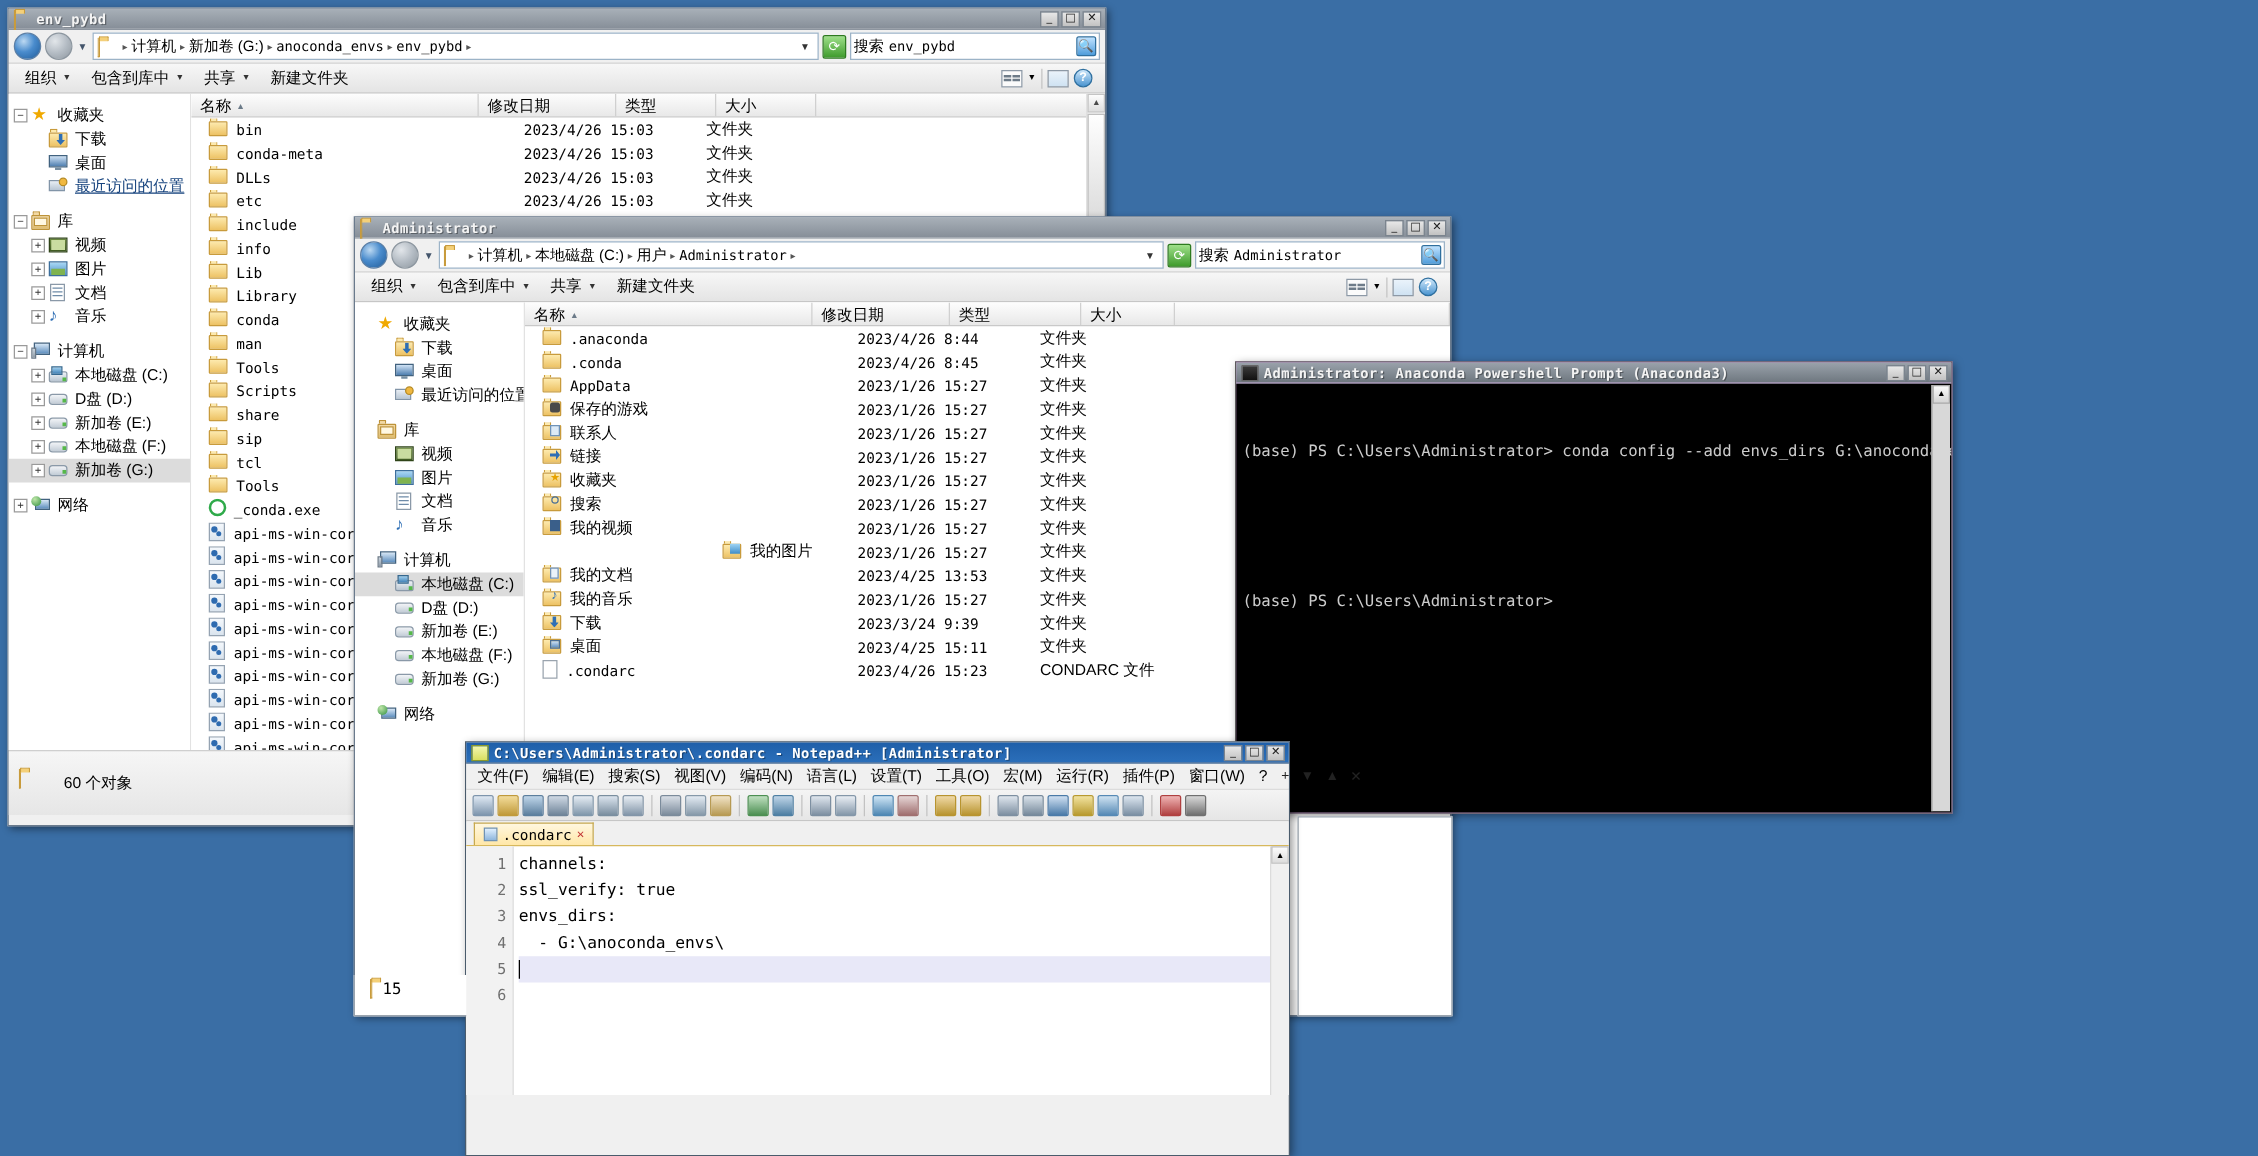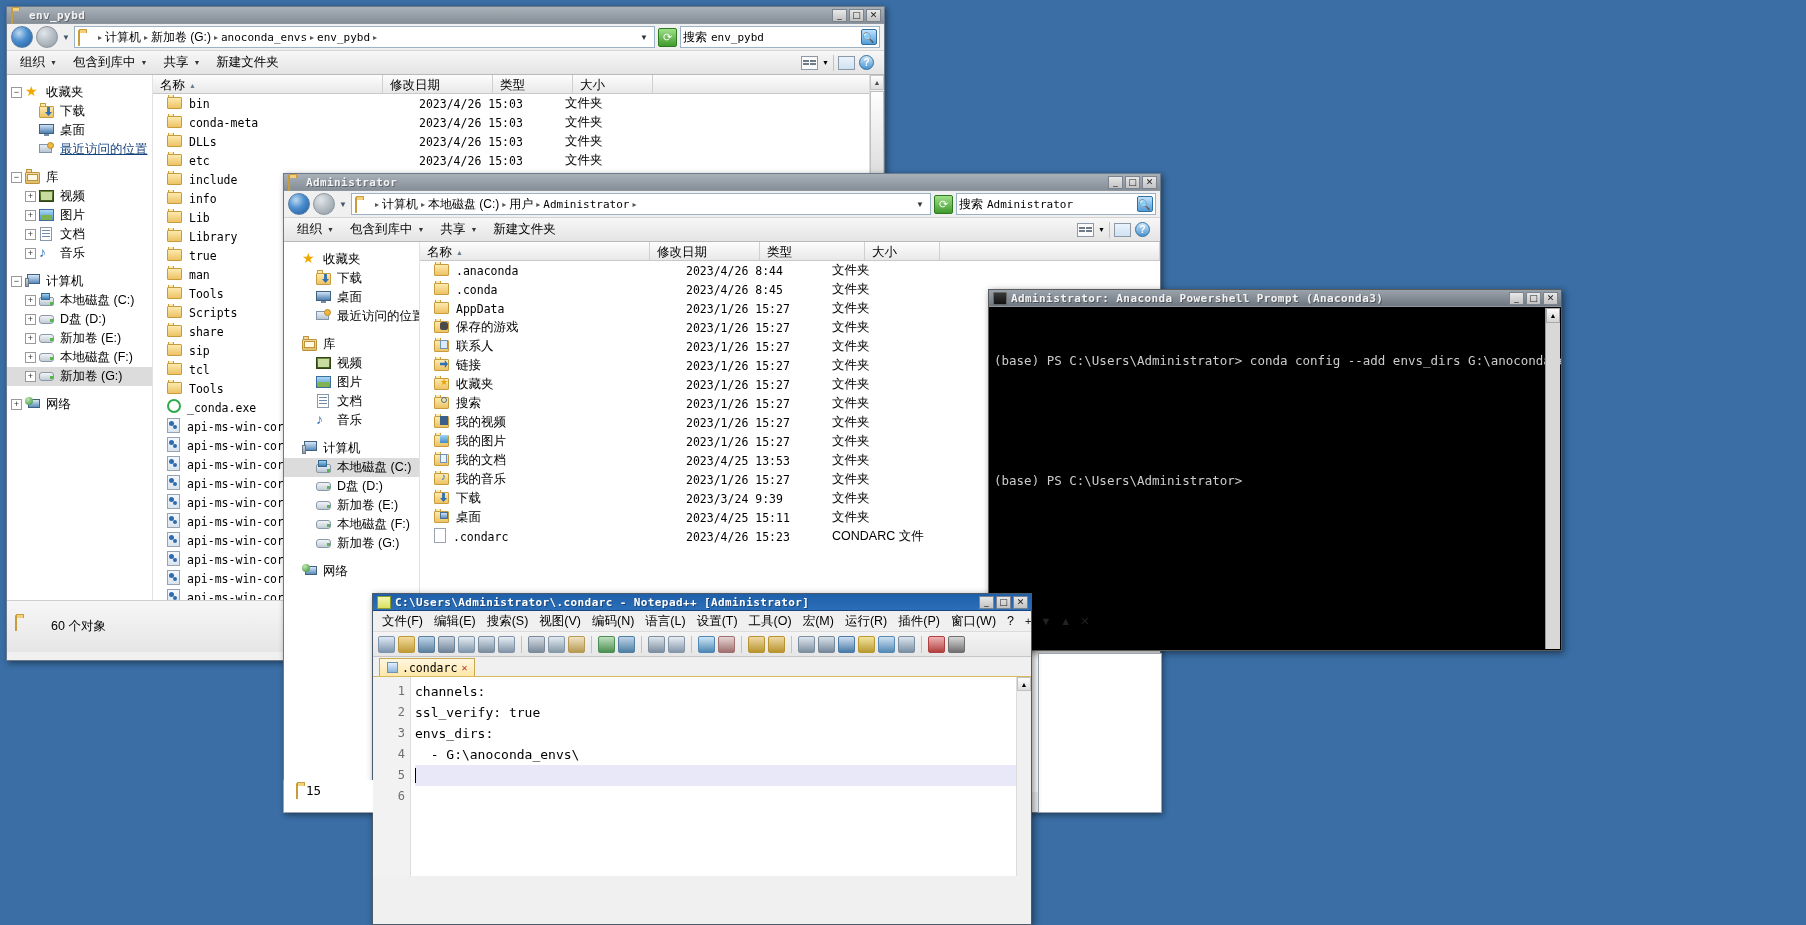--- a/index.html
+++ b/index.html
@@ -409,21 +409,21 @@
               <span class="ic"><span style="position:relative;display:inline-block;width:16px;height:14px;"><span style="position:absolute;left:1px;top:-1px;width:6px;height:3px;background:#fdeaae;border:1px solid #c89b3c;border-bottom:none;border-radius:1px 1px 0 0;"></span><span style="position:absolute;left:0;top:2px;width:15px;height:12px;background:linear-gradient(#fdeaae,#edc264);border:1px solid #c89b3c;border-radius:1px;"></span></span></span>
               <span class="t">Library</span>
             </div>
             <div class="fdate" style="width:110px;"></div>
             <div class="ftype" style="width:80px;"></div>
             <div class="fsize" style="width:80px;"></div>
           </div>
           <div class="frow">
             <div class="fname" style="width:230px;">
               <span class="ic"><span style="position:relative;display:inline-block;width:16px;height:14px;"><span style="position:absolute;left:1px;top:-1px;width:6px;height:3px;background:#fdeaae;border:1px solid #c89b3c;border-bottom:none;border-radius:1px 1px 0 0;"></span><span style="position:absolute;left:0;top:2px;width:15px;height:12px;background:linear-gradient(#fdeaae,#edc264);border:1px solid #c89b3c;border-radius:1px;"></span></span></span>
-              <span class="t">true</span>
+              <span class="t">conda</span>
             </div>
             <div class="fdate" style="width:110px;"></div>
             <div class="ftype" style="width:80px;"></div>
             <div class="fsize" style="width:80px;"></div>
           </div>
           <div class="frow">
             <div class="fname" style="width:230px;">
               <span class="ic"><span style="position:relative;display:inline-block;width:16px;height:14px;"><span style="position:absolute;left:1px;top:-1px;width:6px;height:3px;background:#fdeaae;border:1px solid #c89b3c;border-bottom:none;border-radius:1px 1px 0 0;"></span><span style="position:absolute;left:0;top:2px;width:15px;height:12px;background:linear-gradient(#fdeaae,#edc264);border:1px solid #c89b3c;border-radius:1px;"></span></span></span>
               <span class="t">man</span>
             </div>
@@ -843,21 +843,21 @@
           <div class="frow">
             <div class="fname" style="width:230px;">
               <span class="ic"><span style="position:relative;display:inline-block;width:16px;height:14px;"><span style="position:absolute;left:1px;top:-1px;width:6px;height:3px;background:#fdeaae;border:1px solid #c89b3c;border-bottom:none;border-radius:1px 1px 0 0;"></span><span style="position:absolute;left:0;top:2px;width:15px;height:12px;background:linear-gradient(#fdeaae,#edc264);border:1px solid #c89b3c;border-radius:1px;"></span><span style="position:absolute;left:6px;top:2px;width:8px;height:9px;background:#3a5f8a;"></span></span></span>
               <span class="t cn">我的视频</span>
             </div>
             <div class="fdate" style="width:110px;">2023/1/26 15:27</div>
             <div class="ftype cn" style="width:105px;">文件夹</div>
             <div class="fsize" style="width:75px;"></div>
           </div>
           <div class="frow">
-            <div class="fname" style="width:230px;">
+            <div class="fname" style="width:230px;justify-content:flex-end;">
               <span class="ic"><span style="position:relative;display:inline-block;width:16px;height:14px;"><span style="position:absolute;left:1px;top:-1px;width:6px;height:3px;background:#fdeaae;border:1px solid #c89b3c;border-bottom:none;border-radius:1px 1px 0 0;"></span><span style="position:absolute;left:0;top:2px;width:15px;height:12px;background:linear-gradient(#fdeaae,#edc264);border:1px solid #c89b3c;border-radius:1px;"></span><span style="position:absolute;left:6px;top:2px;width:8px;height:8px;background:linear-gradient(#9fd4f5,#3f8dc8);"></span></span></span>
               <span class="t cn">我的图片</span>
             </div>
             <div class="fdate" style="width:110px;">2023/1/26 15:27</div>
             <div class="ftype cn" style="width:105px;">文件夹</div>
             <div class="fsize" style="width:75px;"></div>
           </div>
           <div class="frow">
             <div class="fname" style="width:230px;">
               <span class="ic"><span style="position:relative;display:inline-block;width:16px;height:14px;"><span style="position:absolute;left:1px;top:-1px;width:6px;height:3px;background:#fdeaae;border:1px solid #c89b3c;border-bottom:none;border-radius:1px 1px 0 0;"></span><span style="position:absolute;left:0;top:2px;width:15px;height:12px;background:linear-gradient(#fdeaae,#edc264);border:1px solid #c89b3c;border-radius:1px;"></span><span style="position:absolute;left:6px;top:2px;width:7px;height:9px;background:#eaf2fa;border:1px solid #7191b5;"></span></span></span>

